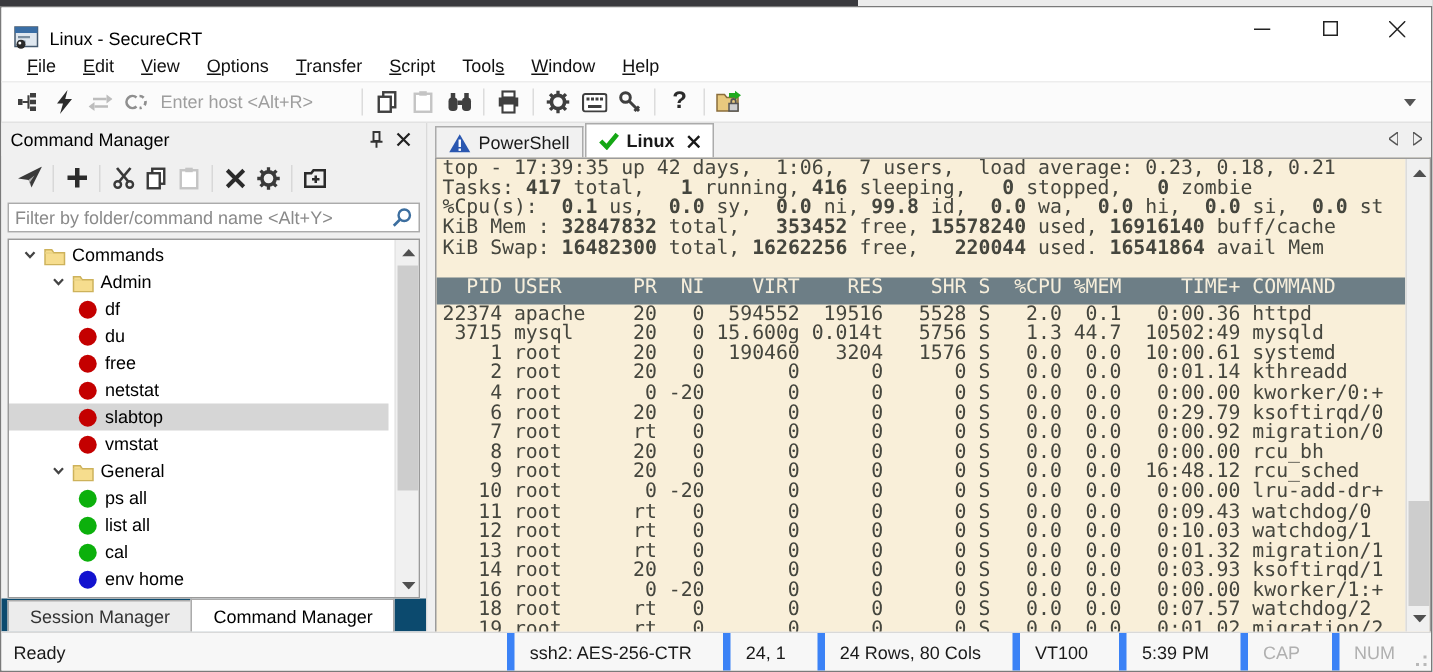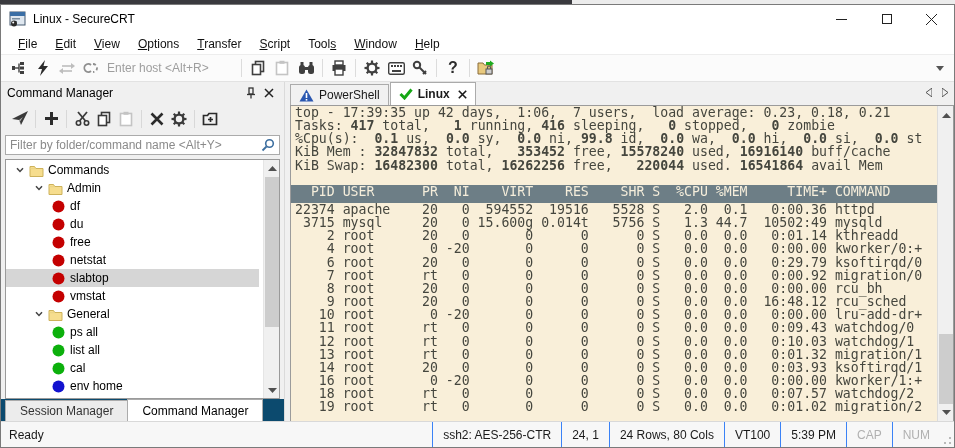--- a/index.html
+++ b/index.html
@@ -9,21 +9,21 @@
 
   
   .sliver { position:absolute; top:0; left:0; width:955px; height:4px; }
   .sliver .dark { position:absolute; left:0; top:0; width:572px; height:4px; background:#3a3a3e; }
   .sliver .light{ position:absolute; left:572px; top:0; width:383px; height:4px; background:#ececec; }
 
   .window { position:absolute; top:4px; left:0; width:955px; height:444px;
             background:#fff; border:1px solid #7a7a7a; display:flex; flex-direction:column; }
 
   
-  .titlebar { height:28px; background:#fff; display:flex; align-items:center; flex:none; }
+  .titlebar { height:28px; background:#fff; display:flex; align-items:flex-end; flex:none; }
   .app-icon { width:18px; height:16px; margin:0 6px 0 8px; position:relative; flex:none; }
   .title-text { font-size:12px; color:#000; }
   .win-controls { margin-left:auto; display:flex; height:100%; }
   .win-btn { width:45px; height:100%; display:flex; align-items:center; justify-content:center; color:#222; }
   .win-btn svg { display:block; }
 
   
   .menubar { height:21px; background:#fff; display:flex; align-items:center; padding-left:8px; flex:none; }
   .menu-item { padding:2px 9px; color:#111; }
   .menu-item u { text-decoration:underline; }
@@ -85,21 +85,21 @@
   .term-content { position:absolute; top:0; left:0; right:16px; bottom:0; overflow:hidden;
                   font-family:"DejaVu Sans Mono", monospace; font-size:13.2px; line-height:13.16px; color:#45463e; }
   .t-line { white-space:pre; padding-left:4px; height:13.16px; }
   .t-line .b { font-weight:bold; }
   .t-header { white-space:pre; padding-left:4px; height:18px; background:#6d7e86; color:#f6eedb; }
   .term-scroll { position:absolute; top:0; right:0; bottom:0; width:16px; background:#f0f0f0; border-left:1px solid #dcdcdc; }
 
   
   .statusbar { height:26px; background:#f7f7f7; border-top:1px solid #d9d9d9; display:flex; align-items:stretch; flex:none; }
   .sb-left { flex:1; display:flex; align-items:center; padding-left:8px; color:#1a1a1a; }
-  .sb-cell { display:flex; align-items:center; justify-content:center; border-left:1px solid #3b82f6; padding:0 10px; color:#1a1a1a; }
+  .sb-cell { display:flex; align-items:center; justify-content:center; border-left:5px solid #3b82f6; padding:0 10px; color:#1a1a1a;margin-left:11px; }
   .sb-cell.muted { color:#b0b0b0; }
   .sb-grip { width:14px; position:relative; }
   .sb-grip i { position:absolute; width:2px; height:2px; background:#b9b9b9; }
 </style>
 </head>
 <body>
 
 <div class="screen">
   <div class="sliver">
     <div class="dark"></div>
@@ -554,20 +554,21 @@
           <div class="term-content" id="term-content" style="color: rgb(69, 70, 62);">
               <div class="t-line"><span>top - 17:39:35 up 42 days,  1:06,  7 users,  load average: 0.23, 0.18, 0.21</span></div>
               <div class="t-line"><span>Tasks: </span><span class="b">417</span><span> total,   </span><span class="b">1</span><span> running, </span><span class="b">416</span><span> sleeping,   </span><span class="b">0</span><span> stopped,   </span><span class="b">0</span><span> zombie</span></div>
               <div class="t-line"><span>%Cpu(s):</span><span class="b">  0.1</span><span> us, </span><span class="b"> 0.0</span><span> sy, </span><span class="b"> 0.0</span><span> ni, </span><span class="b">99.8</span><span> id, </span><span class="b"> 0.0</span><span> wa, </span><span class="b"> 0.0</span><span> hi, </span><span class="b"> 0.0</span><span> si, </span><span class="b"> 0.0</span><span> st</span></div>
               <div class="t-line"><span>KiB Mem : </span><span class="b">32847832</span><span> total,   </span><span class="b">353452</span><span> free, </span><span class="b">15578240</span><span> used, </span><span class="b">16916140</span><span> buff/cache</span></div>
               <div class="t-line"><span>KiB Swap: </span><span class="b">16482300</span><span> total, </span><span class="b">16262256</span><span> free,   </span><span class="b">220044</span><span> used. </span><span class="b">16541864</span><span> avail Mem</span></div>
               <div class="t-line"></div>
               <div class="t-header" style="background: rgb(109, 126, 134); color: rgb(246, 238, 219);">  PID USER      PR  NI    VIRT    RES    SHR S  %CPU %MEM     TIME+ COMMAND</div>
               <div class="t-line">22374 apache    20   0  594552  19516   5528 S   2.0  0.1   0:00.36 httpd</div>
               <div class="t-line"> 3715 mysql     20   0 15.600g 0.014t   5756 S   1.3 44.7  10502:49 mysqld</div>
+              <div class="t-line">    1 root      20   0  190460   3204   1576 S   0.0  0.0  10:00.61 systemd</div>
               <div class="t-line">    2 root      20   0       0      0      0 S   0.0  0.0   0:01.14 kthreadd</div>
               <div class="t-line">    4 root       0 -20       0      0      0 S   0.0  0.0   0:00.00 kworker/0:+</div>
               <div class="t-line">    6 root      20   0       0      0      0 S   0.0  0.0   0:29.79 ksoftirqd/0</div>
               <div class="t-line">    7 root      rt   0       0      0      0 S   0.0  0.0   0:00.92 migration/0</div>
               <div class="t-line">    8 root      20   0       0      0      0 S   0.0  0.0   0:00.00 rcu_bh</div>
               <div class="t-line">    9 root      20   0       0      0      0 S   0.0  0.0  16:48.12 rcu_sched</div>
               <div class="t-line">   10 root       0 -20       0      0      0 S   0.0  0.0   0:00.00 lru-add-dr+</div>
               <div class="t-line">   11 root      rt   0       0      0      0 S   0.0  0.0   0:09.43 watchdog/0</div>
               <div class="t-line">   12 root      rt   0       0      0      0 S   0.0  0.0   0:10.03 watchdog/1</div>
               <div class="t-line">   13 root      rt   0       0      0      0 S   0.0  0.0   0:01.32 migration/1</div>

